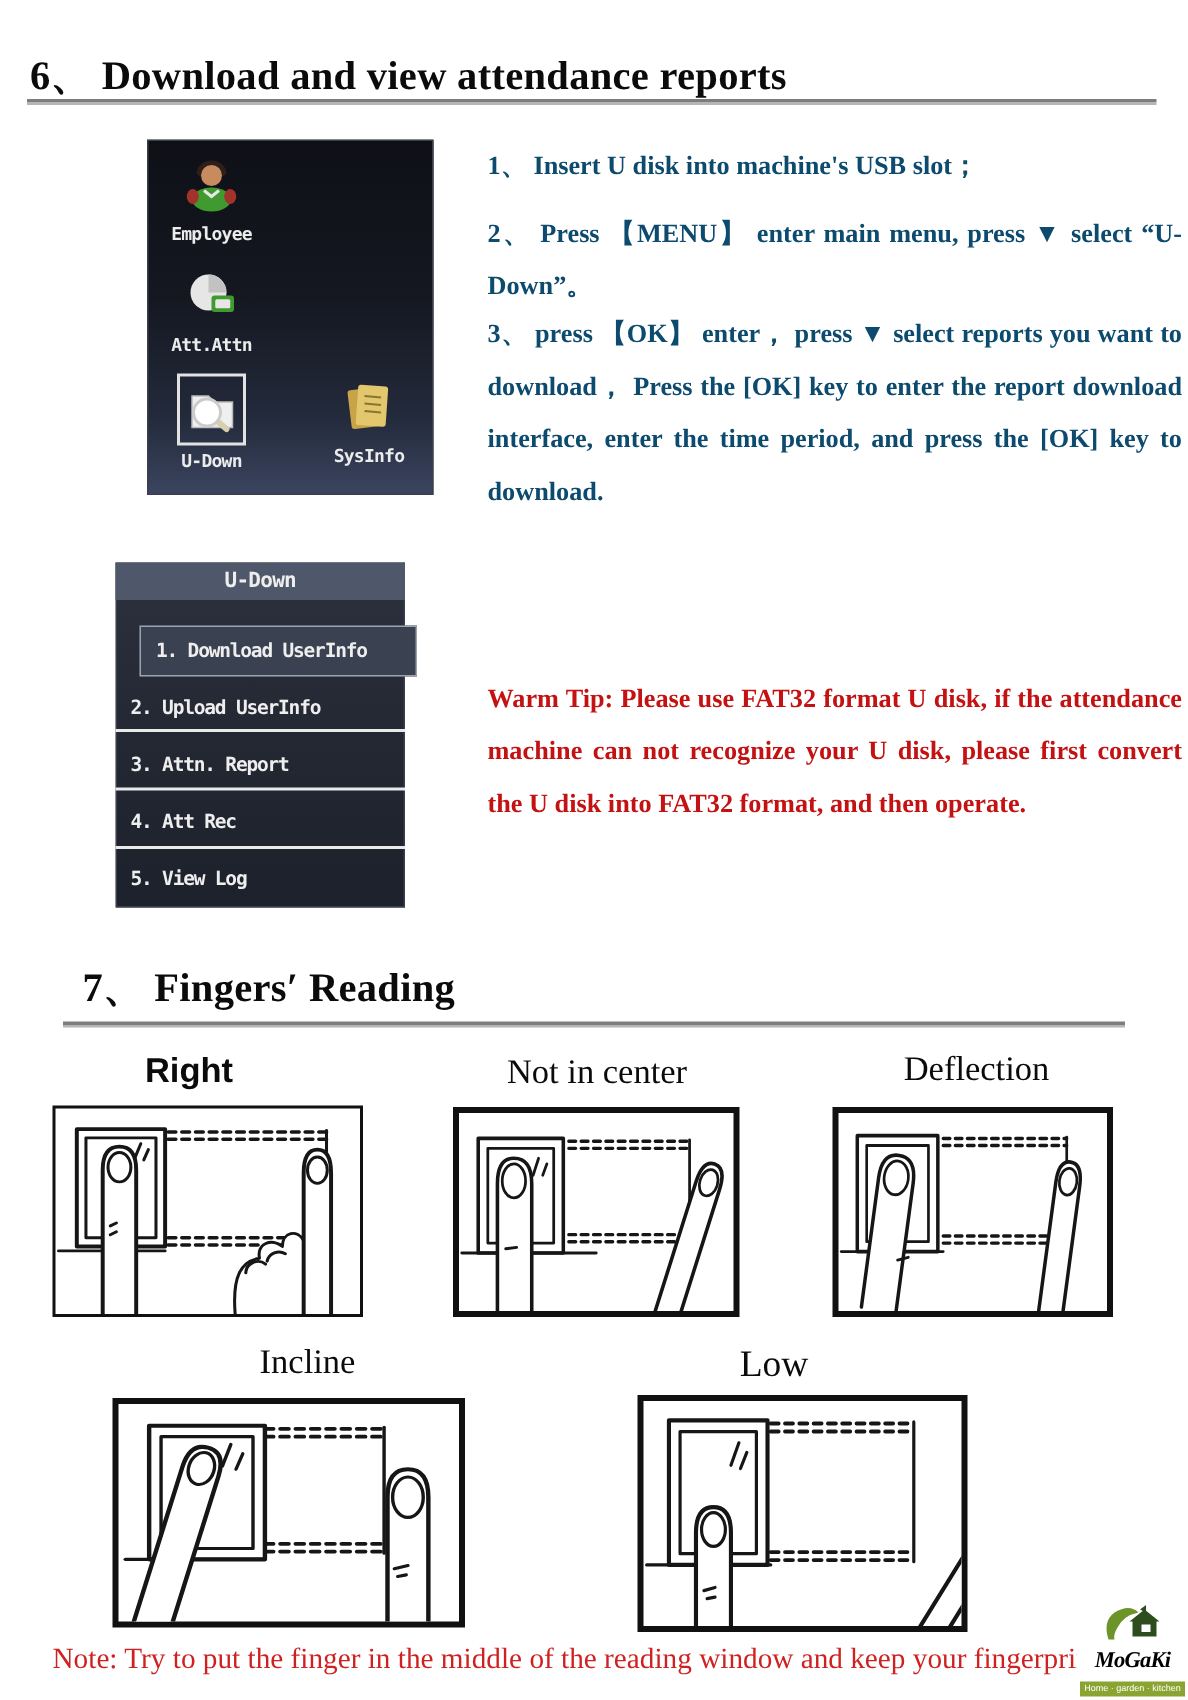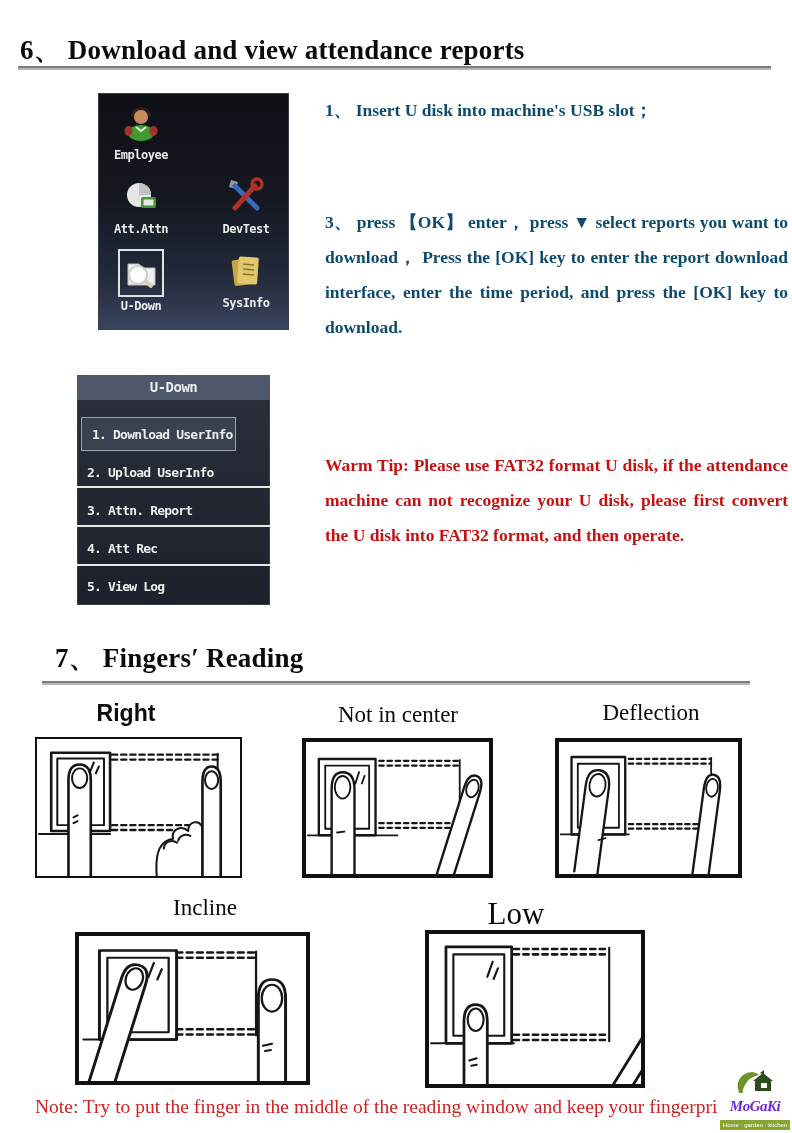--- a/index.html
+++ b/index.html
@@ -26,21 +26,21 @@
               font-weight:bold;font-size:12px;letter-spacing:-.5px;white-space:nowrap;}
 
   
   #shot2{left:77px;top:375px;width:193px;height:230px;
          background:linear-gradient(180deg,#2c313e 0%,#232833 50%,#1d212b 100%);
          font-family:"DejaVu Sans Mono",monospace;font-weight:bold;color:#eeeeee;}
   .shot2-title{position:absolute;left:0;top:0;width:100%;height:25px;line-height:25px;
                text-align:center;background:#4e586a;font-size:14px;letter-spacing:-.5px;}
   .m-item{position:absolute;left:0;width:100%;font-size:13px;letter-spacing:-.8px;
           padding-left:10px;box-sizing:border-box;white-space:nowrap;}
-  .m-sel{left:4px;width:155px;border:1px solid #9aa2ae;background:#3a4151;
+  .m-sel{left:16px;width:185px;border:1px solid #9aa2ae;background:#3a4151;
          height:34px;line-height:34px;top:42px;}
   .m-sep{position:absolute;left:0;width:100%;height:2px;background:#e9e9e9;}
 
   
   .step,.warmtip{position:absolute;left:325px;width:463px;margin:0;
                  font-weight:bold;font-size:17.5px;line-height:2.0;text-align:justify;color:#0c4a6e;}
   #st1{top:93px;} #st2{top:138px;} #st3{top:205px;} #st4{top:336px;}
   .warmtip{top:448px;color:#c41212;}
 
   
@@ -54,21 +54,21 @@
   .lineart .thick{stroke-width:2.6;}
   .lineart .dash{stroke-width:2.4;stroke-dasharray:5 4;}
   .lineart .fill{fill:#ffffff;}
 
   
   .note{position:absolute;left:35px;top:1096px;width:757px;margin:0;color:#cf2121;
         font-size:19.5px;white-space:nowrap;overflow:hidden;}
   .logo{position:absolute;right:0;bottom:0;width:74px;height:64px;background:#ffffff;
         text-align:center;}
   .logo-name{font-family:"Liberation Serif",serif;font-style:italic;font-weight:bold;
-             font-size:15px;color:#6d28d9;line-height:14px;letter-spacing:-.5px;}
+             font-size:15px;color:#000000;line-height:14px;letter-spacing:-.5px;}
   .logo-tagline{display:inline-block;background:#8aa432;color:#ffffff;font-family:"Liberation Sans",sans-serif;
                 font-size:6px;line-height:8px;padding:1px 3px;margin-top:1px;white-space:nowrap;}
 </style>
 </head>
 <body>
 
 <div class="page">
 
   <h1 class="h-sec" id="h6">6、 Download and view attendance reports</h1>
   <div class="rule" id="rule6"></div>
@@ -88,30 +88,20 @@
     </div>
     <div class="cell" style="left:0;top:82px;">
       <span class="ic">
         <svg width="40" height="40" viewBox="0 0 40 40">
           <circle cx="18" cy="18" r="12" fill="#e6e6e6"></circle>
           <path d="M18,18 L30,18 A12,12 0 0 0 18,6 Z" fill="#c2c2c2"></path>
           <rect x="20" y="20" width="15" height="11" rx="2" fill="#3f9a2f"></rect>
           <rect x="22.5" y="22.5" width="10" height="6" rx="1" fill="#e6e6e6"></rect>
         </svg></span>
       <div class="cell-label">Att.Attn</div>
-    </div>
-    <div class="cell" style="left:105px;top:82px;">
-      <span class="ic">
-        <svg width="40" height="40" viewBox="0 0 40 40">
-          <polygon points="5,3 12,5 10,12 3,10" fill="#8f98a3"></polygon>
-          <line x1="9" y1="9" x2="31" y2="31" stroke="#3a6ab8" stroke-width="5" stroke-linecap="round"></line>
-          <line x1="9" y1="31" x2="29" y2="9" stroke="#b03226" stroke-width="5" stroke-linecap="round"></line>
-          <circle cx="31" cy="7" r="5" stroke="#b03226" stroke-width="3.5" fill="none"></circle>
-        </svg></span>
-      <div class="cell-label">DevTest</div>
     </div>
     <div class="cell" style="left:0;top:156px;">
       <span class="icon-frame"><span class="ic">
         <svg width="40" height="40" viewBox="0 0 40 40">
           <path d="M7,10 L18,10 L22,14 L34,14 L34,31 L7,31 Z" fill="#efefef" stroke="#bbbbbb"></path>
           <line x1="23" y1="26" x2="30" y2="32" stroke="#d8cfae" stroke-width="4" stroke-linecap="round"></line>
           <circle cx="17" cy="21" r="9" fill="#ffffff" stroke="#cccccc" stroke-width="2"></circle>
         </svg></span></span>
       <div class="cell-label">U-Down</div>
     </div>
@@ -134,20 +124,21 @@
     <div class="m-item" style="top:90px;">2. Upload UserInfo</div>
     <div class="m-sep" style="top:111px;"></div>
     <div class="m-item" style="top:128px;">3. Attn. Report</div>
     <div class="m-sep" style="top:150px;"></div>
     <div class="m-item" style="top:166px;">4. Att Rec</div>
     <div class="m-sep" style="top:189px;"></div>
     <div class="m-item" style="top:204px;">5. View Log</div>
   </div>
 
   <p class="step" id="st1">1、 Insert U disk into machine's USB slot；</p>
+  <p class="step" id="st2">2、 Press 【MENU】 enter main menu, press ▼ select “U-Down”。</p>
   <p class="step" id="st3">3、 press 【OK】 enter， press ▼ select reports you want to download， Press the [OK] key to enter the report download interface, enter the time period, and press the [OK] key to download.</p>
   <p class="warmtip">Warm Tip: Please use FAT32 format U disk, if the attendance machine can not recognize your U disk, please first convert the U disk into FAT32 format, and then operate.</p>
 
   <h1 class="h-sec" id="h7">7、 Fingers′ Reading</h1>
   <div class="rule" id="rule7"></div>
 
   <p class="diag-label lbl-sans" style="left:126px;top:700px;">Right</p>
   <div class="diag-box thin" style="left:35px;top:737px;width:207px;height:141px;">
     <svg viewBox="0 0 200 140" preserveAspectRatio="none" class="lineart">
       <line class="dash" x1="74" y1="16" x2="178" y2="16"></line>
@@ -235,21 +226,21 @@
         <path class="fill thick" d="M41,150 L41,44 Q41,28 52,28 Q63,28 63,44 L63,150"></path>
         <ellipse cx="52" cy="42" rx="7.5" ry="10.5"></ellipse>
       </g>
       <path class="fill thick" d="M158,140 L158,60 Q158,42 170,42 Q182,42 182,60 L182,140"></path>
       <ellipse cx="170" cy="60" rx="9" ry="13"></ellipse>
       <line x1="162" y1="106" x2="170" y2="104"></line>
         <line x1="164" y1="111" x2="169" y2="110"></line>
     </svg>
   </div>
 
-  <p class="diag-label lbl-serif" style="left:516px;top:896px;font-size:31px;">Low</p>
+  <p class="diag-label lbl-serif" style="left:516px;top:896px;font-size:25px;">Low</p>
   <div class="diag-box" style="left:425px;top:930px;width:220px;height:158px;">
     <svg viewBox="0 0 200 140" preserveAspectRatio="none" class="lineart">
       <line class="dash" x1="80" y1="14" x2="170" y2="14"></line>
         <line class="dash" x1="80" y1="19" x2="170" y2="19"></line>
       <line class="dash" x1="80" y1="94" x2="170" y2="94"></line>
         <line class="dash" x1="80" y1="99" x2="170" y2="99"></line>
       <line x1="170" y1="13" x2="170" y2="100"></line>
       <line x1="2" y1="102" x2="80" y2="102"></line>
       <rect class="thick" x="16" y="12" width="62" height="90"></rect>
       <rect x="23" y="19" width="48" height="76"></rect>

